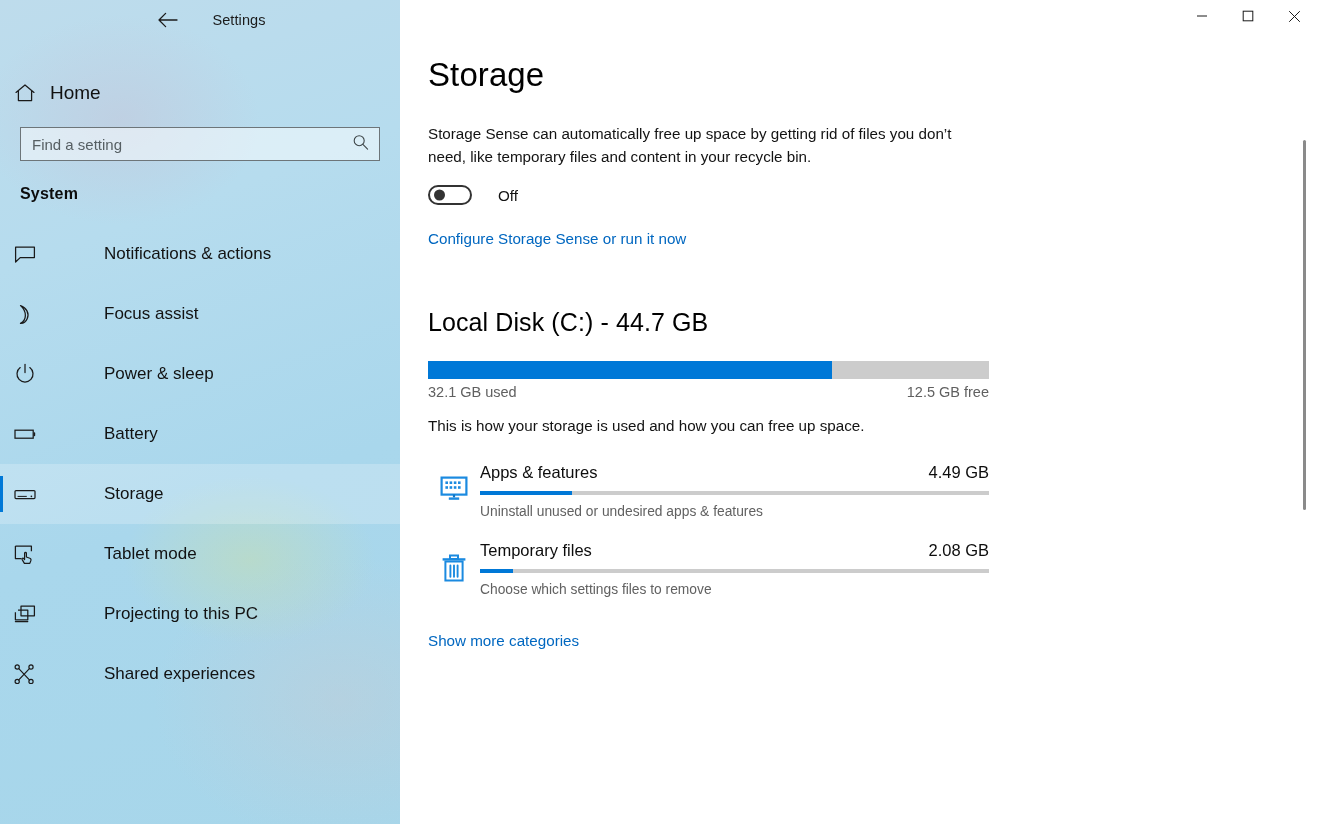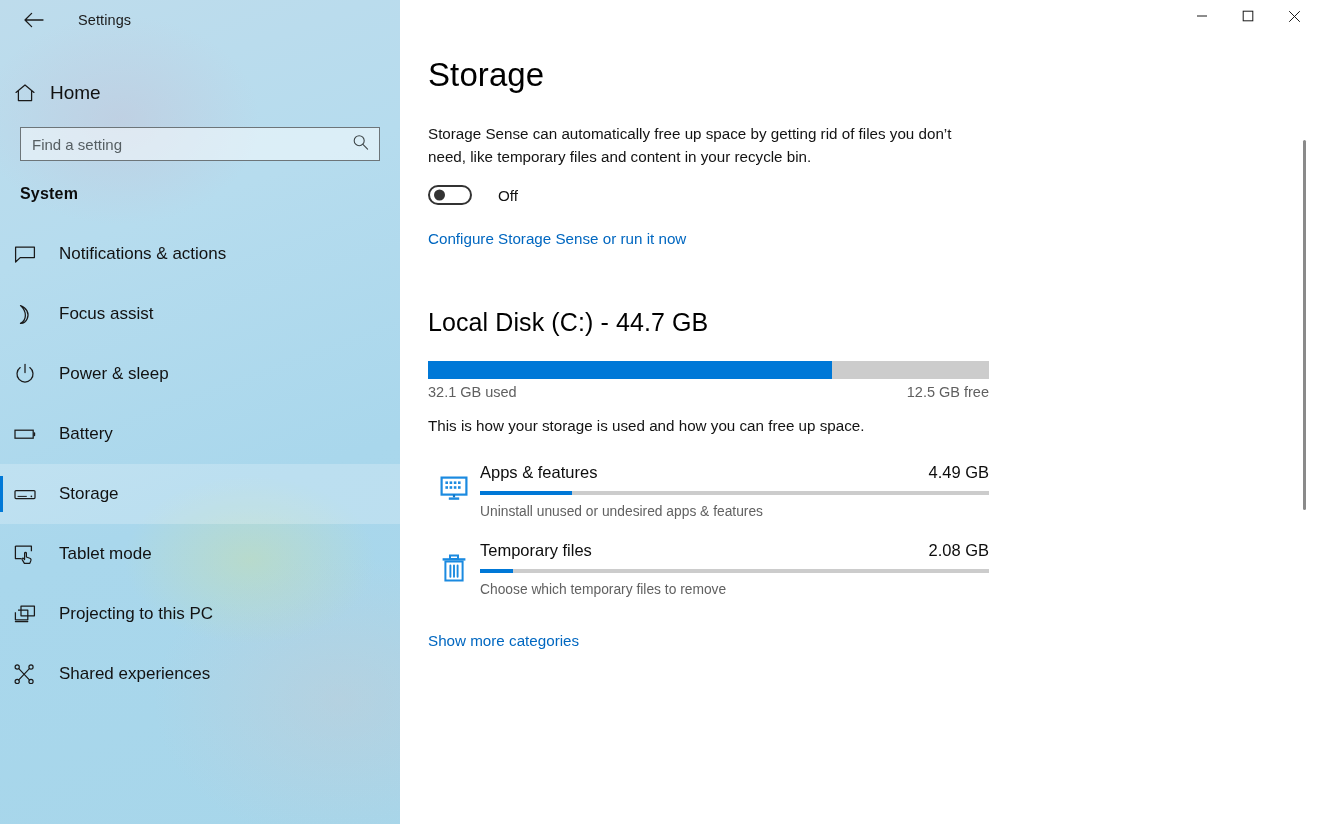--- a/index.html
+++ b/index.html
@@ -15,21 +15,21 @@
   
   .sidebar {
     position:relative; width:400px; height:824px; flex:0 0 400px;
     background:
       radial-gradient(ellipse 180px 120px at 250px 560px, rgba(196,221,178,0.55) 0%, rgba(196,221,178,0) 70%),
       radial-gradient(ellipse 200px 150px at 120px 120px, rgba(198,194,214,0.45) 0%, rgba(198,194,214,0) 70%),
       radial-gradient(ellipse 260px 200px at 340px 700px, rgba(205,200,205,0.35) 0%, rgba(205,200,205,0) 72%),
       linear-gradient(160deg, #bedcec 0%, #b6dcee 28%, #a9d7ec 60%, #a7d6ea 100%);
     overflow:hidden;
   }
-  .titlebar-left { height:40px; display:flex; align-items:center; padding-left:14px; }
+  .titlebar-left { height:40px; display:flex; align-items:center; padding-left:14px;justify-content:center; }
   .back-btn {
     width:40px; height:30px; display:flex; align-items:center; justify-content:center;
     cursor:pointer;
   }
   .back-btn svg { display:block; }
   .title-text {
     font-size:14.5px; color:#1b1b1b; margin-left:24px; letter-spacing:.1px;
   }
 
   .home-row {
@@ -53,21 +53,21 @@
   .search-ic { position:absolute; right:10px; top:50%; transform:translateY(-50%); pointer-events:none; }
 
   .group-title {
     font-size:16px; font-weight:bold; color:#0c0c0c;
     padding-left:20px; margin-top:24px; letter-spacing:.2px;
   }
 
   .navlist { margin-top:21px; }
   .nav-item {
     position:relative; display:flex; align-items:center; height:60px;
-    padding-left:14px; cursor:pointer;
+    padding-left:14px; cursor:pointer;gap:45px;
   }
   .nav-item .ic {
     width:36px; flex:0 0 36px; display:flex; align-items:center; justify-content:flex-start;
     color:#1a1a1a;
   }
   .nav-item .lbl { font-size:17px; color:#121212; margin-left:9px; white-space:nowrap; }
   .nav-item.selected { background:rgba(255,255,255,0.22); }
   .nav-item.selected::before {
     content:""; position:absolute; left:0; top:12px; bottom:12px; width:3px; background:#0078d7;
   }
@@ -367,21 +367,21 @@
             </svg>
           </div>
           <div class="cat-body">
             <div class="cat-head">
               <span class="cat-name">Temporary files</span>
               <span class="cat-size">2.08 GB</span>
             </div>
             <div class="cat-bar">
               <div class="fill" style="width: 6.5%;"></div>
             </div>
-            <div class="cat-sub">Choose which temporary files to remove</div>
+            <div class="cat-sub">Choose which settings files to remove</div>
           </div>
         </div>
 
       </div>
 
       <div style="margin-top:13px;">
         <a class="link">Show more categories</a>
       </div>
 
 

